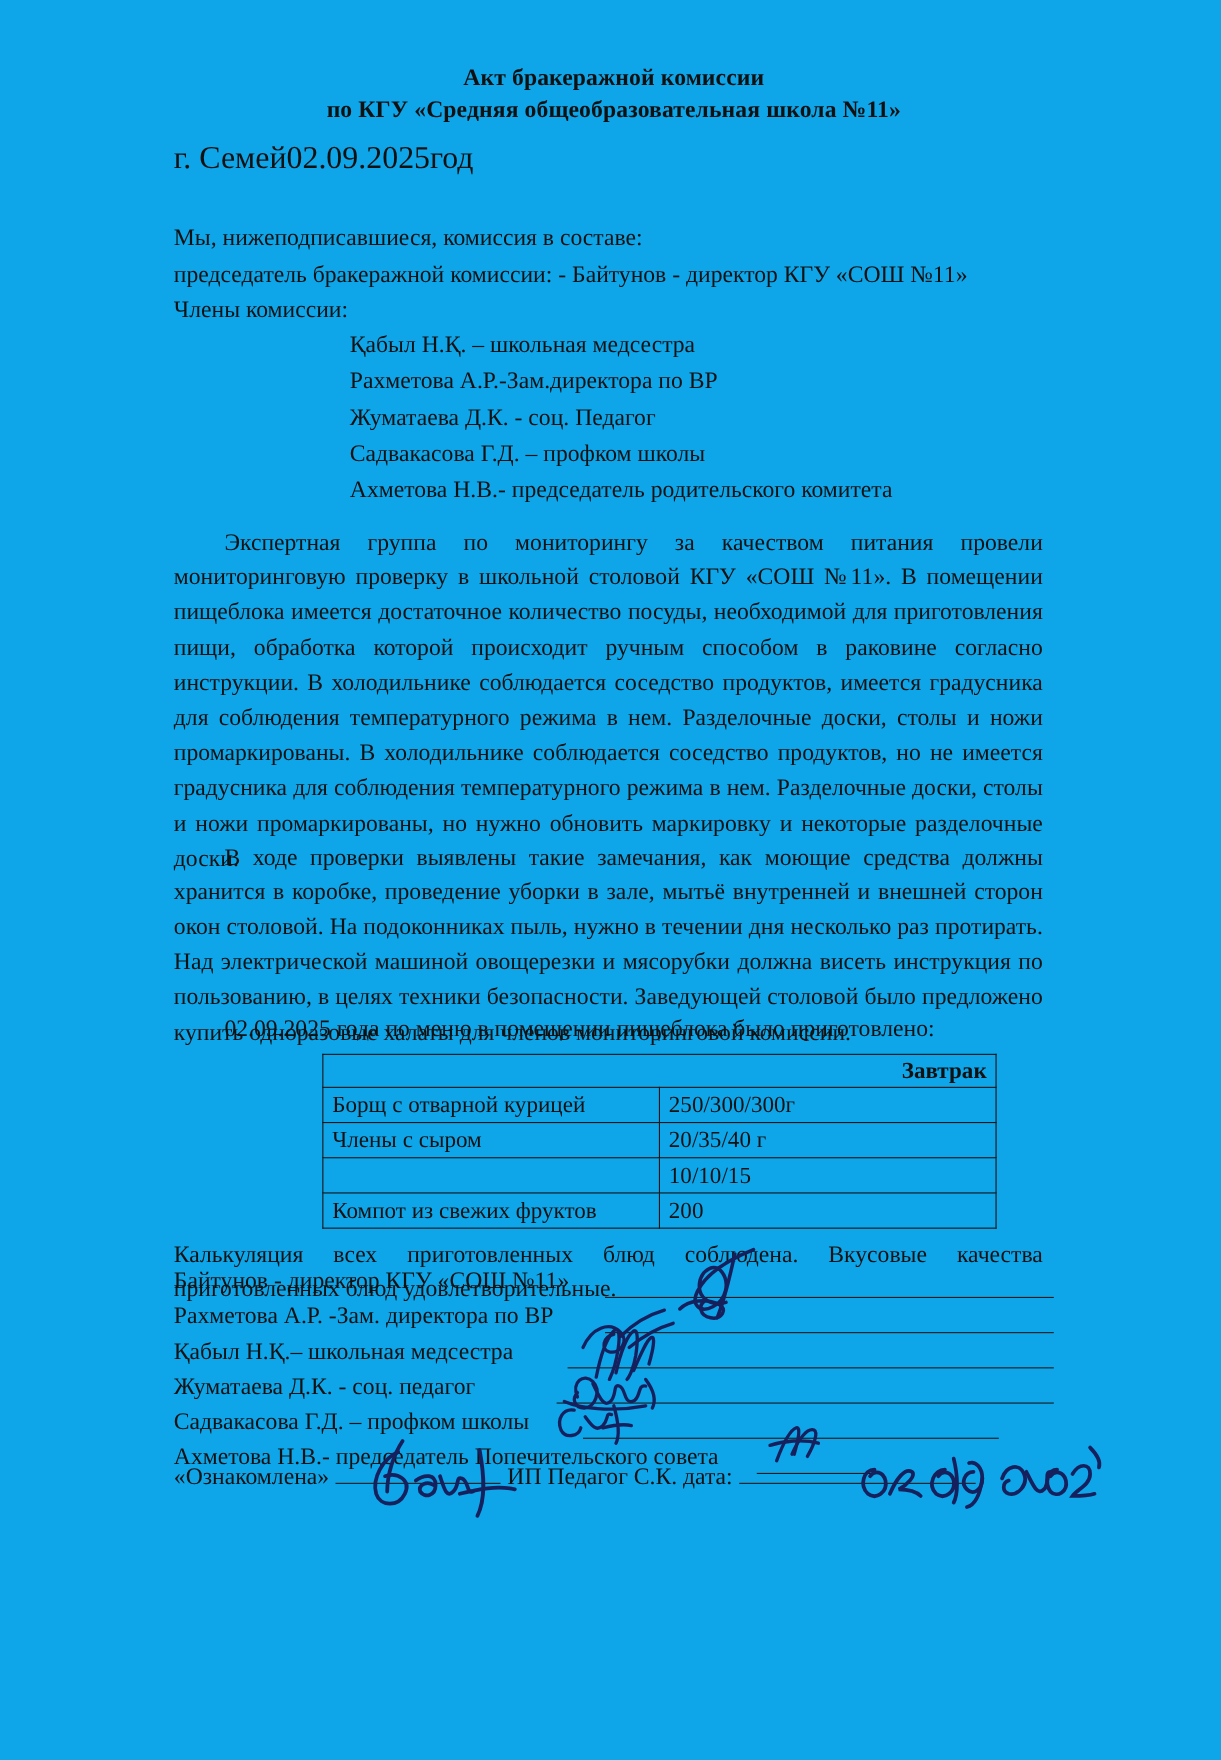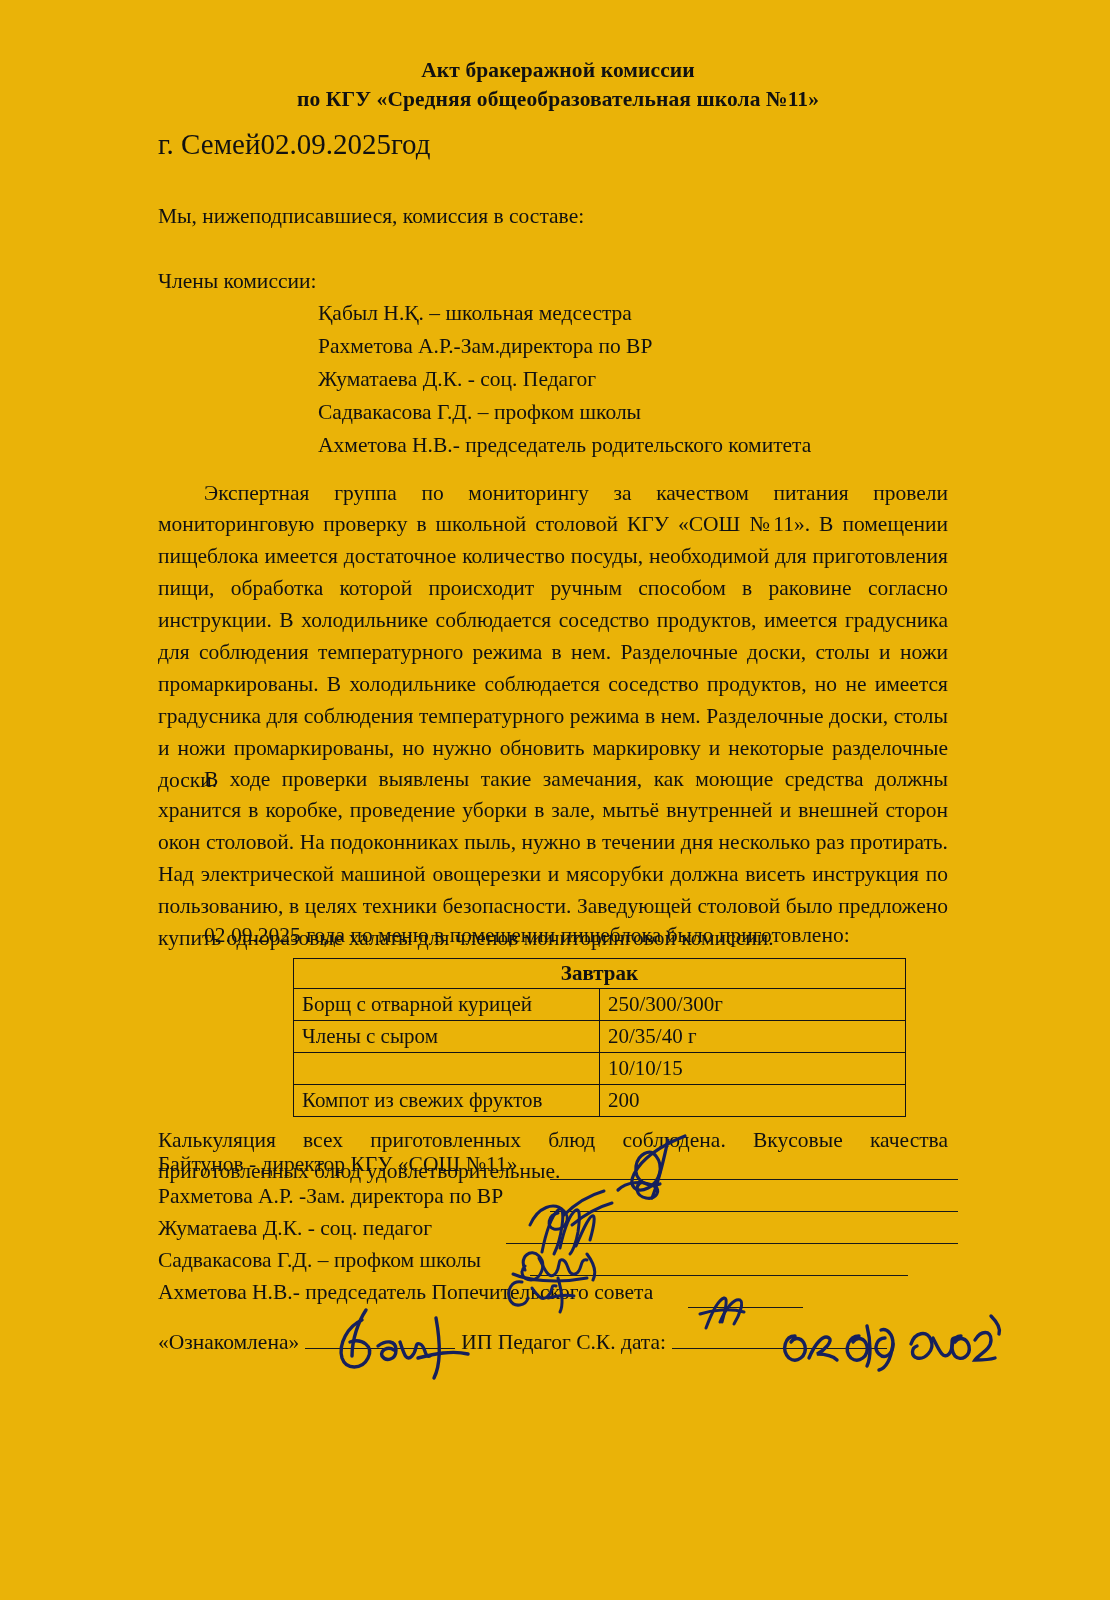--- a/index.html
+++ b/index.html
@@ -11,21 +11,21 @@
     width: 1110px;
     height: 1600px;
     position: relative;
     font-family: "Liberation Serif", "DejaVu Serif", serif;
     color: #111111;
     overflow: hidden;
   }
   .page {
     position: absolute;
     inset: 0;
-    background: #eab308;
+    background: #0ea5e9;
   }
 
   
   .doc-header {
     position: absolute;
     left: 158px;
     top: 56px;
     width: 800px;
     text-align: center;
     font-weight: bold;
@@ -103,21 +103,21 @@
     font-size: 21px;
     table-layout: fixed;
   }
   .menu-table td, .menu-table th {
     border: 1.6px solid #141414;
     padding: 2px 8px 3px 8px;
     height: 26px;
     vertical-align: middle;
   }
   .menu-table .hdr {
-    text-align: center;
+    text-align: right;
     font-weight: bold;
     font-size: 21px;
     padding-top: 1px;
     padding-bottom: 2px;
   }
   .menu-table .c-name { width: 305px; text-align: left; }
   .menu-table .c-amt  { text-align: left; }
 
   
   .closing {
@@ -196,20 +196,21 @@
     <span class="line2">по КГУ «Средняя общеобразовательная школа №11»</span>
   </div>
 
   <div class="meta-row">
     <span>г. Семей</span>
     <span>02.09.2025год</span>
   </div>
 
   <div class="intro">
     <div class="intro-line">Мы, нижеподписавшиеся, комиссия в составе:</div>
+    <div class="intro-line">председатель бракеражной комиссии: -   Байтунов  - директор КГУ «СОШ №11»</div>
   </div>
 
   <div class="members-title">Члены комиссии:</div>
 
   <div class="members">
     <div class="member-line">Қабыл Н.Қ. – школьная медсестра</div>
     <div class="member-line">Рахметова А.Р.-Зам.директора по ВР</div>
     <div class="member-line">Жуматаева Д.К.  - соц. Педагог</div>
     <div class="member-line">Садвакасова Г.Д. – профком школы</div>
     <div class="member-line">Ахметова Н.В.- председатель родительского комитета</div>
@@ -251,20 +252,24 @@
     <div class="sign-row">
       <span class="sign-label">Байтунов  - директор КГУ «СОШ №11»</span>
       <span class="sign-rule" style="left:392px; right:0;"></span>
     </div>
 
     <div class="sign-row">
       <span class="sign-label">Рахметова А.Р. -Зам. директора по ВР</span>
       <span class="sign-rule" style="left:392px; right:0;"></span>
     </div>
 
+    <div class="sign-row">
+      <span class="sign-label">Қабыл Н.Қ.– школьная медсестра</span>
+      <span class="sign-rule" style="left:358px; right:0;"></span>
+    </div>
 
     <div class="sign-row">
       <span class="sign-label">Жуматаева Д.К.  - соц. педагог</span>
       <span class="sign-rule" style="left:348px; right:0;"></span>
     </div>
 
     <div class="sign-row">
       <span class="sign-label">Садвакасова Г.Д. – профком школы</span>
       <span class="sign-rule" style="left:372px; right:50px;"></span>
     </div>

